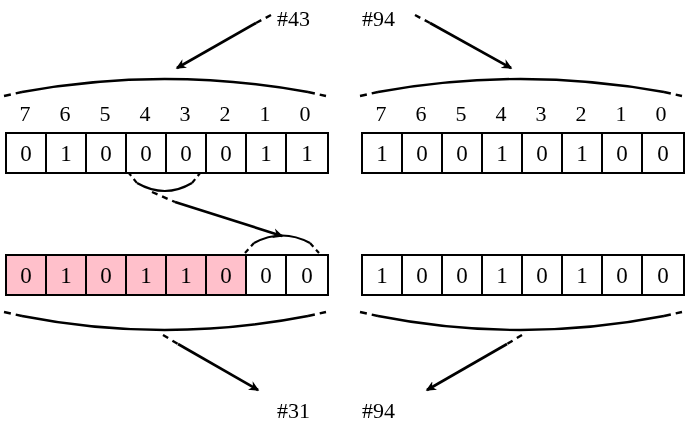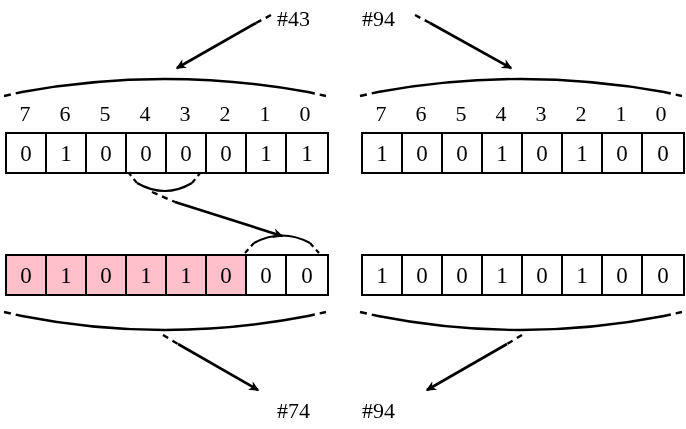--- a/index.html
+++ b/index.html
@@ -139,21 +139,21 @@
     <path d="M 178,344 L 258,390" fill="none" stroke="#000" stroke-width="2.6" marker-end="url(#ah)"></path>
 
     <path d="M 522,335 L 507,344" fill="none" stroke="#000" stroke-width="2.4" stroke-dasharray="6 5"></path>
     <path d="M 507,344 L 427,390" fill="none" stroke="#000" stroke-width="2.6" marker-end="url(#ah)"></path>
   </svg>
 
   <div class="tag" id="tag-top-left">#43</div>
 
   <div class="tag" id="tag-top-right">#94</div>
 
-  <div class="tag" id="tag-bot-left">#74</div>
+  <div class="tag" id="tag-bot-left">#31</div>
 
   <div class="tag" id="tag-bot-right">#94</div>
 
   <div class="index-row" id="idx-l">
       <div class="index-cell">7</div>
       <div class="index-cell">6</div>
       <div class="index-cell">5</div>
       <div class="index-cell">4</div>
       <div class="index-cell">3</div>
       <div class="index-cell">2</div>

